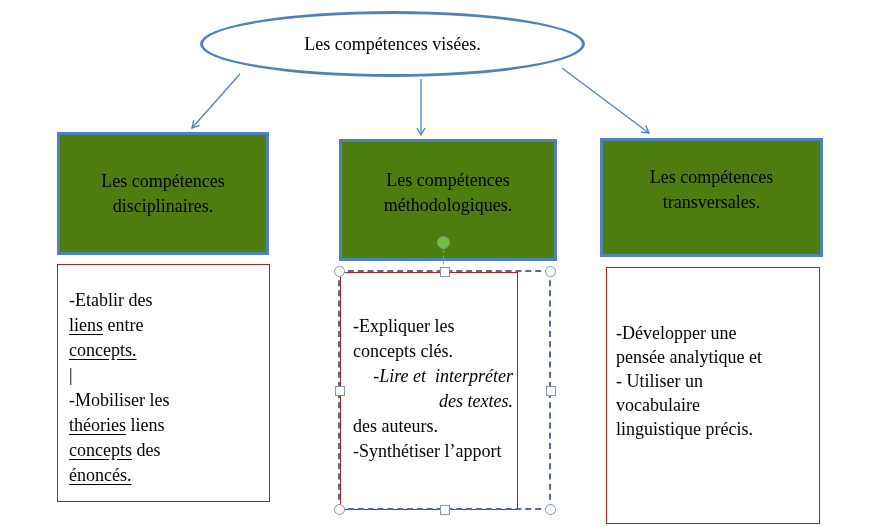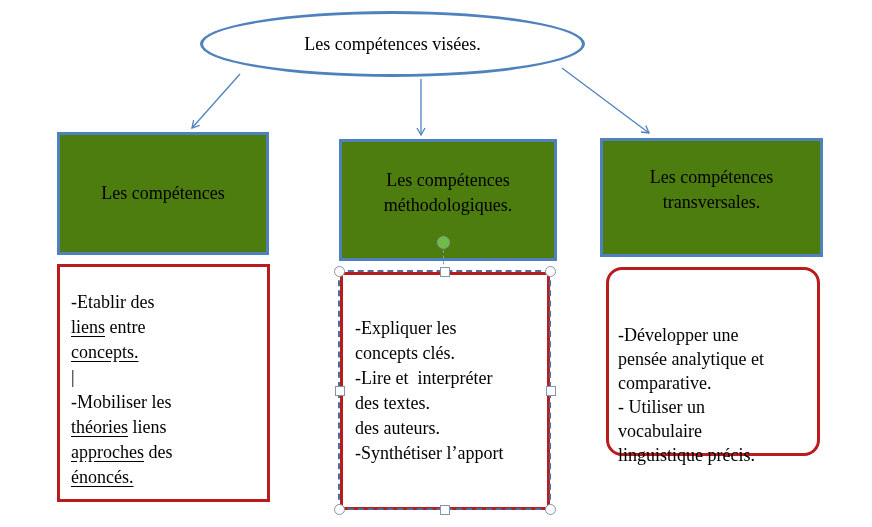--- a/index.html
+++ b/index.html
@@ -20,28 +20,28 @@
   .tbox{
     position:absolute;box-sizing:border-box;border:3px solid #4F81BD;background:#4d7c0f;
     display:flex;flex-direction:column;align-items:center;justify-content:center;
     text-align:center;font-size:18px;line-height:25px;
   }
   #tbox1{left:57px;top:132px;width:212px;height:123px;}
   #tbox2{left:339px;top:139px;width:218px;height:122px;padding-bottom:14px;}
   #tbox3{left:600px;top:138px;width:223px;height:119px;padding-bottom:16px;}
   
   .gbox{
-    position:absolute;box-sizing:border-box;border:3px solid #b91c1c;background:#fff;
+    position:absolute;box-sizing:border-box;border:1px solid #b91c1c;background:#fff;
     font-size:18px;line-height:25px;
   }
   #gbox1{left:57px;top:264px;width:213px;height:238px;padding:23px 4px 0 11px;}
-  #gbox2{left:340px;top:272px;width:210px;height:238px;padding:41px 4px 0 12px;}
-  #gbox3{left:606px;top:267px;width:214px;height:189px;padding:53px 16px 0 9px;line-height:24px;border-radius:16px;}
+  #gbox2{left:340px;top:272px;width:178px;height:238px;padding:41px 4px 0 12px;}
+  #gbox3{left:606px;top:267px;width:214px;height:257px;padding:53px 16px 0 9px;line-height:24px;}
   .ln{white-space:pre;}
-  .ln.center{text-align:left;}
+  .ln.center{text-align:right;font-style:italic;}
   .sq{
     text-decoration-line:underline;text-decoration-style:wavy;
     text-decoration-color:#3AA03A;text-decoration-thickness:1px;
     text-underline-offset:3px;
     text-decoration:underline;
   }
   
   .sel-dash{
     position:absolute;left:338px;top:270px;width:213px;height:240px;
     box-sizing:border-box;border:2px dashed #4E6D9E;pointer-events:none;
@@ -83,54 +83,54 @@
     <path d="M421,79 L421,135" stroke="#4F81BD" stroke-width="1.3" fill="none" marker-end="url(#ah)"></path>
     <path d="M562,68 L649,133" stroke="#4F81BD" stroke-width="1.3" fill="none" marker-end="url(#ah)"></path>
   </svg>
 
   <div class="ellipse">
     <span>Les compétences visées.</span>
   </div>
 
   <div class="tbox" id="tbox1">
     <div>Les compétences</div>
+    <div>disciplinaires.</div>
   </div>
   <div class="tbox" id="tbox2">
     <div>Les compétences</div>
     <div>méthodologiques.</div>
   </div>
   <div class="tbox" id="tbox3">
     <div>Les compétences</div>
     <div>transversales.</div>
   </div>
 
   <div class="gbox" id="gbox1">
     <div class="ln"><span>-Etablir des</span></div>
     <div class="ln"><span class="sq">liens</span><span> entre</span></div>
     <div class="ln"><span class="sq">concepts.</span></div>
     <div class="ln"><span>|</span></div>
     <div class="ln"><span>-Mobiliser les</span></div>
     <div class="ln"><span class="sq">théories</span><span> liens</span></div>
-    <div class="ln"><span class="sq">approches</span><span> des</span></div>
+    <div class="ln"><span class="sq">concepts</span><span> des</span></div>
     <div class="ln"><span class="sq">énoncés.</span></div>
   </div>
 
   <div class="gbox" id="gbox2">
     <div class="ln">-Expliquer les</div>
     <div class="ln">concepts clés.</div>
     <div class="ln center">-Lire et  interpréter</div>
     <div class="ln center">des textes.</div>
     <div class="ln">des auteurs.</div>
     <div class="ln">-Synthétiser l’apport</div>
   </div>
 
   <div class="gbox" id="gbox3">
     <div class="ln">-Développer une</div>
     <div class="ln">pensée analytique et</div>
-    <div class="ln">comparative.</div>
     <div class="ln">- Utiliser un</div>
     <div class="ln">vocabulaire</div>
     <div class="ln">linguistique précis.</div>
   </div>
 
   <div class="sel-dash"></div>
   <div class="h-rotate-link"></div>
   <div class="h-rotate"></div>
   <div class="h-circle hc-tl"></div>
   <div class="h-circle hc-tr"></div>

